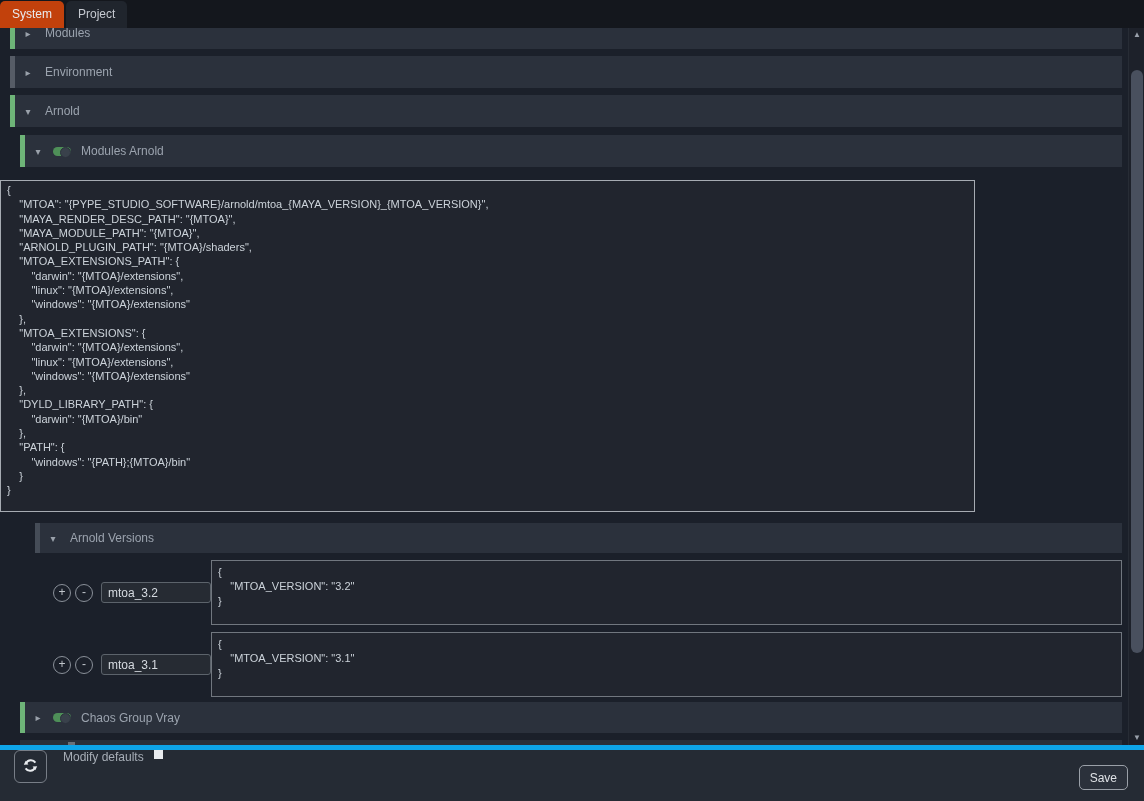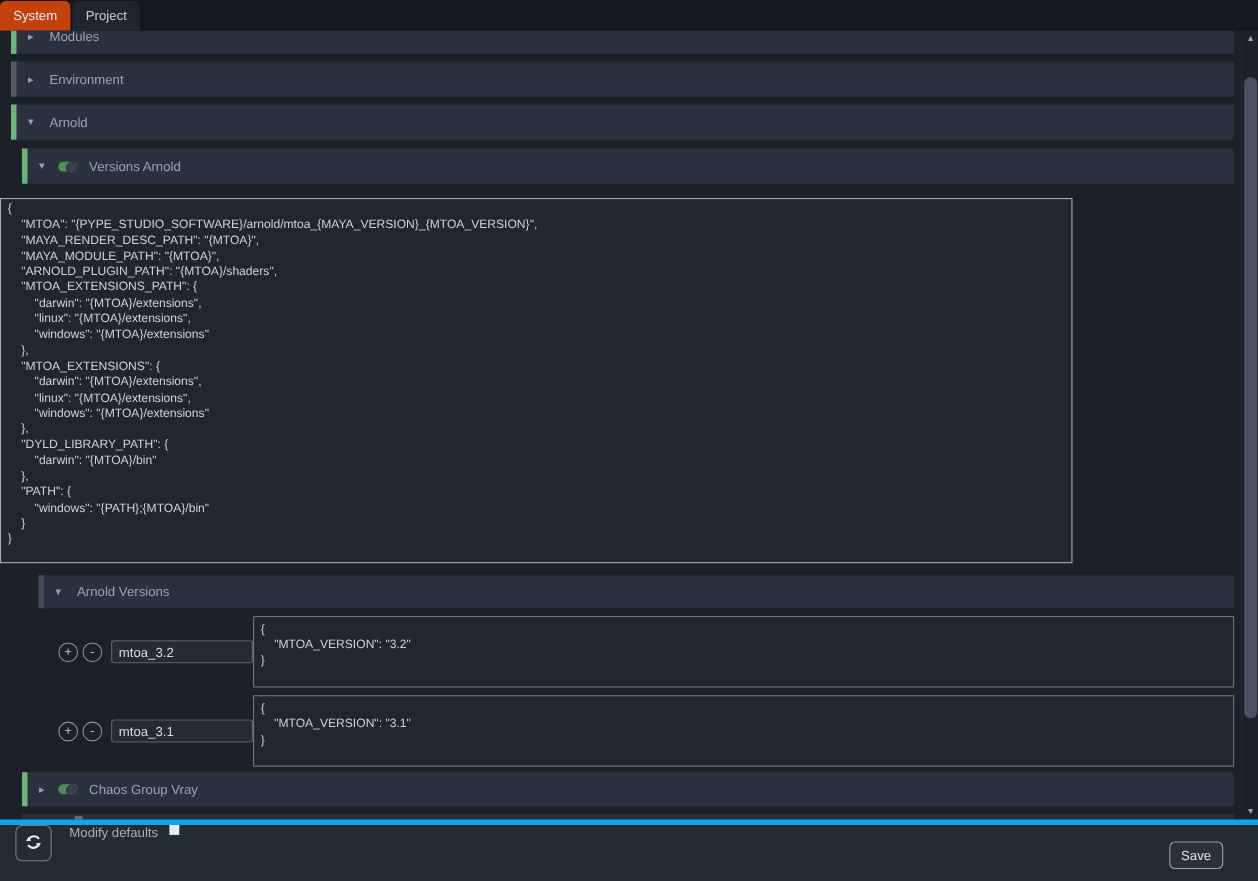--- a/index.html
+++ b/index.html
@@ -144,21 +144,21 @@
     color: #c0c6cc;
     font-size: 12px;
     line-height: 15px;
     text-align: center;
     margin-left: 4px;
     padding: 0;
     font-family: "Liberation Sans", sans-serif;
   }
   .round-btn:first-child { margin-left: 18px; }
   .name-input {
-    width: 129px;
+    width: 110px;
     height: 21px;
     margin-left: 8px;
     background: #262b33;
     border: 1px solid #5c636b;
     border-radius: 3px;
     color: #d5dae0;
     font-size: 12px;
     padding: 1px 6px;
     font-family: "Liberation Sans", sans-serif;
   }
@@ -239,21 +239,21 @@
     font-size: 12px;
     color: #a7aeb7;
   }
   .defaults-checkbox {
     width: 9px; height: 9px;
     background: #e9ecef;
     margin-left: 10px;
   }
   .save-btn {
     position: absolute;
-    right: 32px;
+    right: 16px;
     top: 15px;
     height: 25px;
     padding: 0 10px;
     background: #2b313b;
     border: 1px solid #9aa0a8;
     border-radius: 5px;
     color: #dfe2e6;
     font-size: 12px;
     font-family: "Liberation Sans", sans-serif;
   }
@@ -284,21 +284,21 @@
     <div class="section-header lvl0" style="margin-top:7px;">
       <div class="edgebar green"></div>
       <span class="arrow">▾</span>
       <span class="hdr-label">Arnold</span>
     </div>
 
     <div class="section-header lvl1" style="margin-top:8px;">
       <div class="edgebar green"></div>
       <span class="arrow">▾</span>
       <span class="toggle"></span>
-      <span class="hdr-label">Versions Arnold</span>
+      <span class="hdr-label">Modules Arnold</span>
     </div>
 
     <div class="env-row">
       <div class="json-box env-json">{
     "MTOA": "{PYPE_STUDIO_SOFTWARE}/arnold/mtoa_{MAYA_VERSION}_{MTOA_VERSION}",
     "MAYA_RENDER_DESC_PATH": "{MTOA}",
     "MAYA_MODULE_PATH": "{MTOA}",
     "ARNOLD_PLUGIN_PATH": "{MTOA}/shaders",
     "MTOA_EXTENSIONS_PATH": {
         "darwin": "{MTOA}/extensions",

